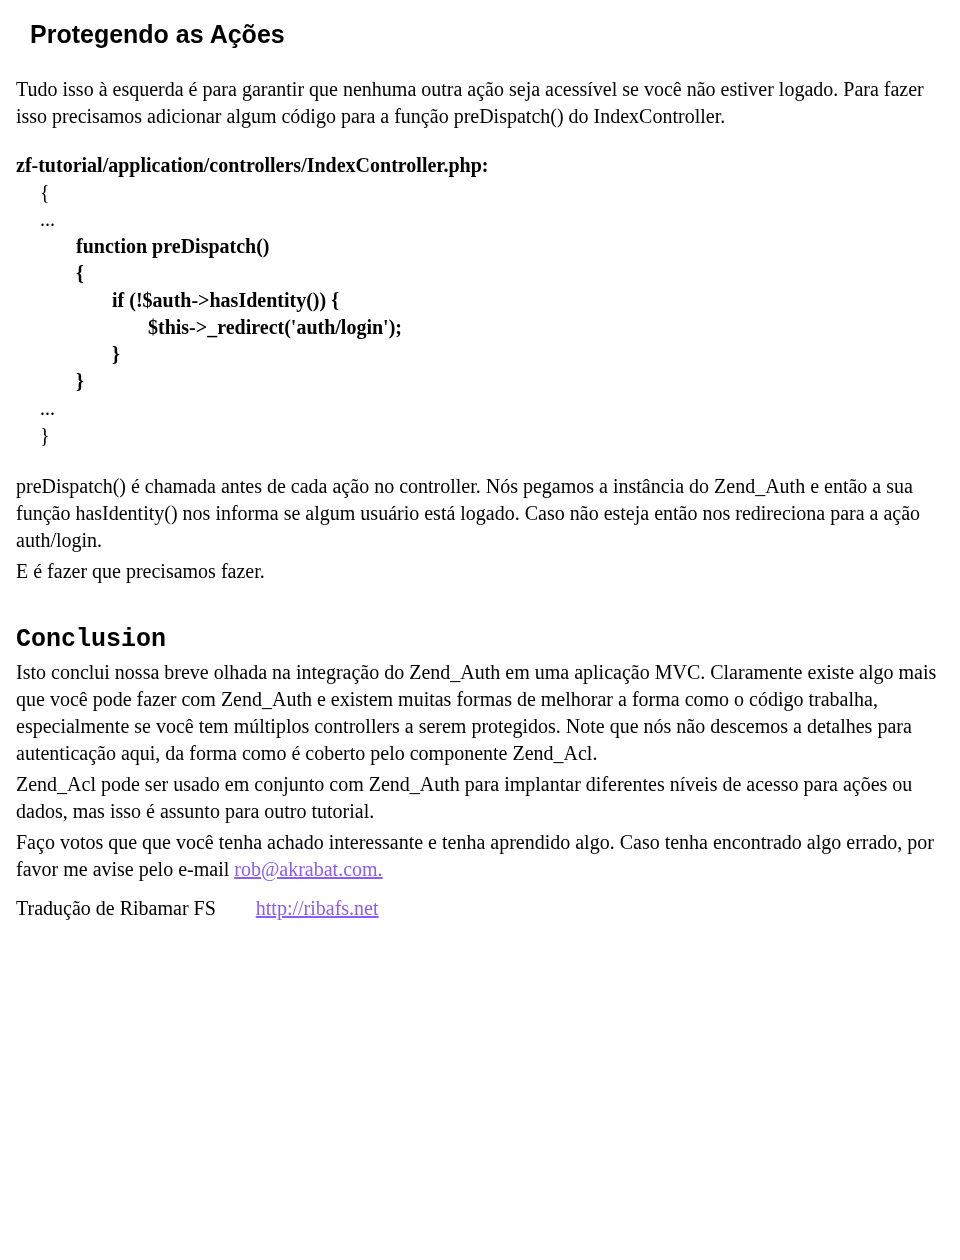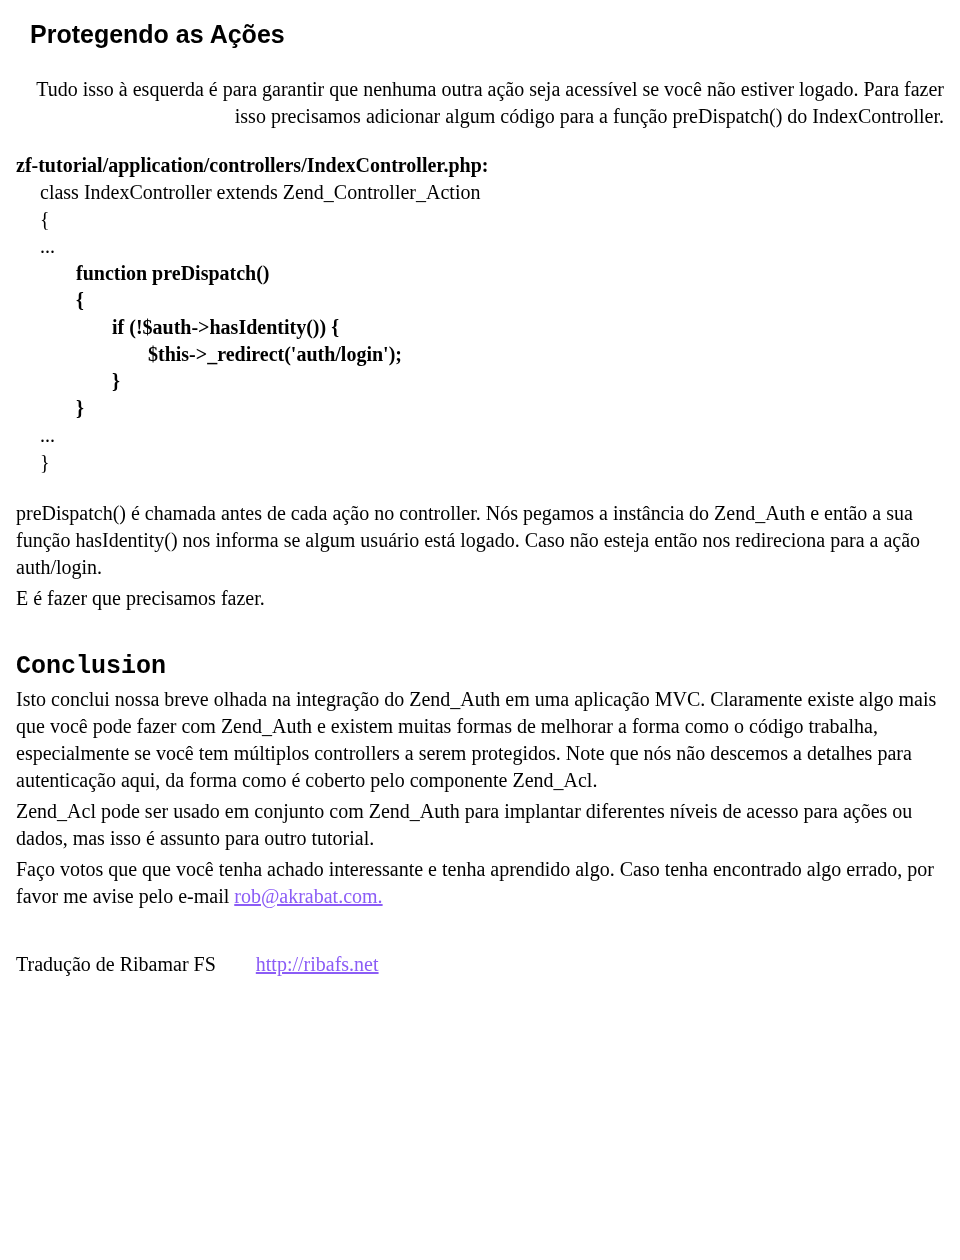--- a/index.html
+++ b/index.html
@@ -21,21 +21,20 @@
   }
   h2.conclusion {
     margin: 38px 0 2px 0;
     font-family: Liberation Mono, monospace;
   }
   p {
     margin: 0 0 4px 0;
   }
   .para-intro {
     margin-bottom: 22px;
-    text-align: right;
   }
   .file-label {
     font-weight: bold;
     margin-top: 8px;
   }
   .code-block {
     margin-left: 24px;
     margin-bottom: 24px;
   }
   .code-line {
@@ -45,38 +44,37 @@
     font-weight: bold;
   }
   .indent-1 { padding-left: 36px; }
   .indent-2 { padding-left: 72px; }
   .indent-3 { padding-left: 108px; }
   a, .link {
     color: #8b5cf6;
     text-decoration: underline;
   }
   .footer {
-    margin-top: 41px;
+    margin-top: 12px;
   }
   .footer-gap {
     display: inline-block;
     width: 40px;
   }
 </style>
 </head>
 <body>
 
 <h2>Protegendo as Ações</h2>
 
 <p class="para-intro">Tudo isso à esquerda é para garantir que nenhuma outra ação seja acessível se você não estiver logado. Para fazer isso precisamos adicionar algum código para a função preDispatch() do IndexController.</p>
 
 <div class="file-label">zf-tutorial/application/controllers/IndexController.php:</div>
 
 <div class="code-block">
-  <div class="code-line">class IndexController extends Zend_Controller_Action</div>
   <div class="code-line">{</div>
   <div class="code-line">...</div>
   <div class="code-line bold indent-1">function preDispatch()</div>
   <div class="code-line bold indent-1">{</div>
   <div class="code-line bold indent-2">if (!$auth-&gt;hasIdentity()) {</div>
   <div class="code-line bold indent-3">$this-&gt;_redirect('auth/login');</div>
   <div class="code-line bold indent-2">}</div>
   <div class="code-line bold indent-1">}</div>
   <div class="code-line">...</div>
   <div class="code-line">}</div>

